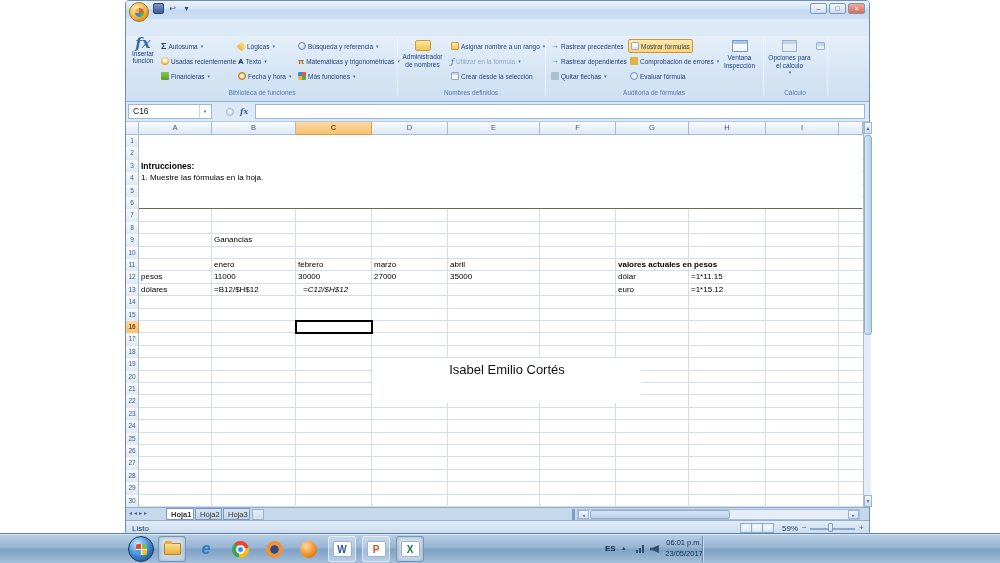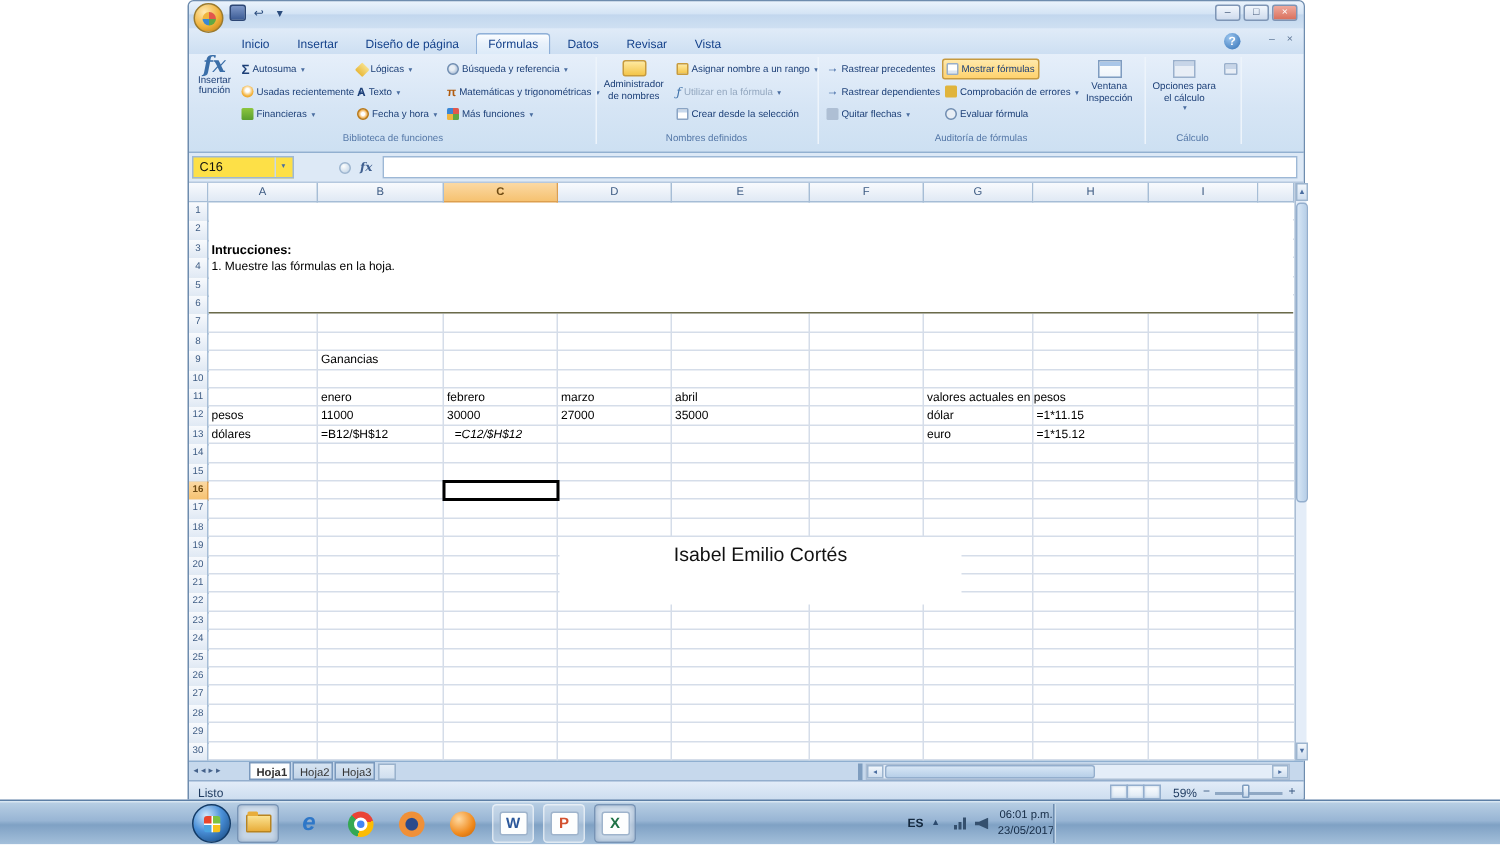--- a/index.html
+++ b/index.html
@@ -78,21 +78,21 @@
   .bigfx { font-style:italic; font-family:"DejaVu Serif", serif; font-size:15px; color:#3a6ea8; font-weight:bold; }
   .bigtag { width:16px; height:11px; border-radius:2px; background:linear-gradient(#ffe9a0,#f3c54a); border:1px solid #c89b3c; }
   .bigwatch { width:16px; height:12px; background:linear-gradient(#fff,#eef4fb); border:1px solid #7f9cc0;
               box-shadow:inset 0 3px 0 #aac6e8; }
   .bigcalc { width:15px; height:12px; background:#e8eef6; border:1px solid #9ab0cc;
              box-shadow:inset 0 3px 0 #c7d5e8; }
 
   
   .fbar { position:absolute; left:0; top:101px; width:100%; height:20px;
           background:#dde9f6; border-bottom:1px solid #b5c8de; }
-  .namebox { position:absolute; left:2px; top:2px; width:68px; height:15px; background:#fde047;
+  .namebox { position:absolute; left:2px; top:2px; width:84px; height:15px; background:#ffffff;
              border:1px solid #9db8d6; font-size:8.5px; line-height:13px; padding-left:4px; color:#111; }
   .namebox .nbarrow { position:absolute; right:1px; top:0; width:11px; height:13px; font-size:5px;
              color:#4a6da0; text-align:center; line-height:13px; border-left:1px solid #c9d8e8; }
   .fbtn { position:absolute; top:4px; font-size:8px; color:#3f5f8f; }
   .fxglyph { font-style:italic; font-family:"DejaVu Serif", serif; font-weight:bold; }
   .fcircle { position:absolute; left:100px; top:6px; width:8px; height:8px; border-radius:50%;
              background:radial-gradient(circle at 35% 30%, #fdfefe, #bcd0e4); border:1px solid #9db5cf; }
   .finput { position:absolute; left:129px; top:2px; right:4px; height:15px; background:#fff;
             border:1px solid #9db8d6; font-size:8px; }
 
@@ -217,31 +217,20 @@
         <span class="qic">↩</span>
         <span class="qic">▾</span>
       </div>
       <div class="wcs">
         <span class="wc">–</span>
         <span class="wc">□</span>
         <span class="wc close">×</span>
       </div>
     </div>
 
-    <div class="tabrow">
-      <span class="tab">Inicio</span>
-      <span class="tab">Insertar</span>
-      <span class="tab">Diseño de página</span>
-      <span class="tab active">Fórmulas</span>
-      <span class="tab">Datos</span>
-      <span class="tab">Revisar</span>
-      <span class="tab">Vista</span>
-      <span class="helporb">?</span>
-      <span class="wbctrl">– ×</span>
-    </div>
 
     <div class="ribbon">
 
       <div class="bb" style="left:3px; width:28px;">
         <span class="bigfx">fx</span>
         <span class="cap">Insertar función</span>
       </div>
       <div class="sb r1" style="left:33px;">
         <span class="i i-sigma">Σ</span>
         <span>Autosuma</span>
@@ -452,21 +441,21 @@
         <div class="hline" style="left: 13px; top: 359.2px; width: 724px; height: 1px;"></div>
         <div class="hline" style="left: 13px; top: 371.6px; width: 724px; height: 1px;"></div>
         <div class="hline" style="left: 13px; top: 384px; width: 724px; height: 1px;"></div>
         <div class="cell bold" style="left: 15px; top: 37.8px; height: 12.4px;">Intrucciones:</div>
         <div class="cell" style="left: 15px; top: 50.2px; height: 12.4px;">1. Muestre las fórmulas en la hoja.</div>
         <div class="cell" style="left: 88px; top: 112.2px; height: 12.4px;">Ganancias</div>
         <div class="cell" style="left: 88px; top: 137px; height: 12.4px;">enero</div>
         <div class="cell" style="left: 172px; top: 137px; height: 12.4px;">febrero</div>
         <div class="cell" style="left: 248px; top: 137px; height: 12.4px;">marzo</div>
         <div class="cell" style="left: 324px; top: 137px; height: 12.4px;">abril</div>
-        <div class="cell" style="left: 492px; top: 137px; height: 12.4px;">valores actuales en pesos</div>
+        <div class="cell" style="left: 492px; top: 137px; height: 12.4px; font-weight: bold;">valores actuales en pesos</div>
         <div class="cell" style="left: 15px; top: 149.4px; height: 12.4px;">pesos</div>
         <div class="cell" style="left: 88px; top: 149.4px; height: 12.4px;">11000</div>
         <div class="cell" style="left: 172px; top: 149.4px; height: 12.4px;">30000</div>
         <div class="cell" style="left: 248px; top: 149.4px; height: 12.4px;">27000</div>
         <div class="cell" style="left: 324px; top: 149.4px; height: 12.4px;">35000</div>
         <div class="cell" style="left: 492px; top: 149.4px; height: 12.4px;">dólar</div>
         <div class="cell" style="left: 565px; top: 149.4px; height: 12.4px;">=1*11.15</div>
         <div class="cell" style="left: 15px; top: 161.8px; height: 12.4px;">dólares</div>
         <div class="cell" style="left: 88px; top: 161.8px; height: 12.4px;">=B12/$H$12</div>
         <div class="cell" style="left: 177px; top: 161.8px; height: 12.4px; font-style: italic;">=C12/$H$12</div>

